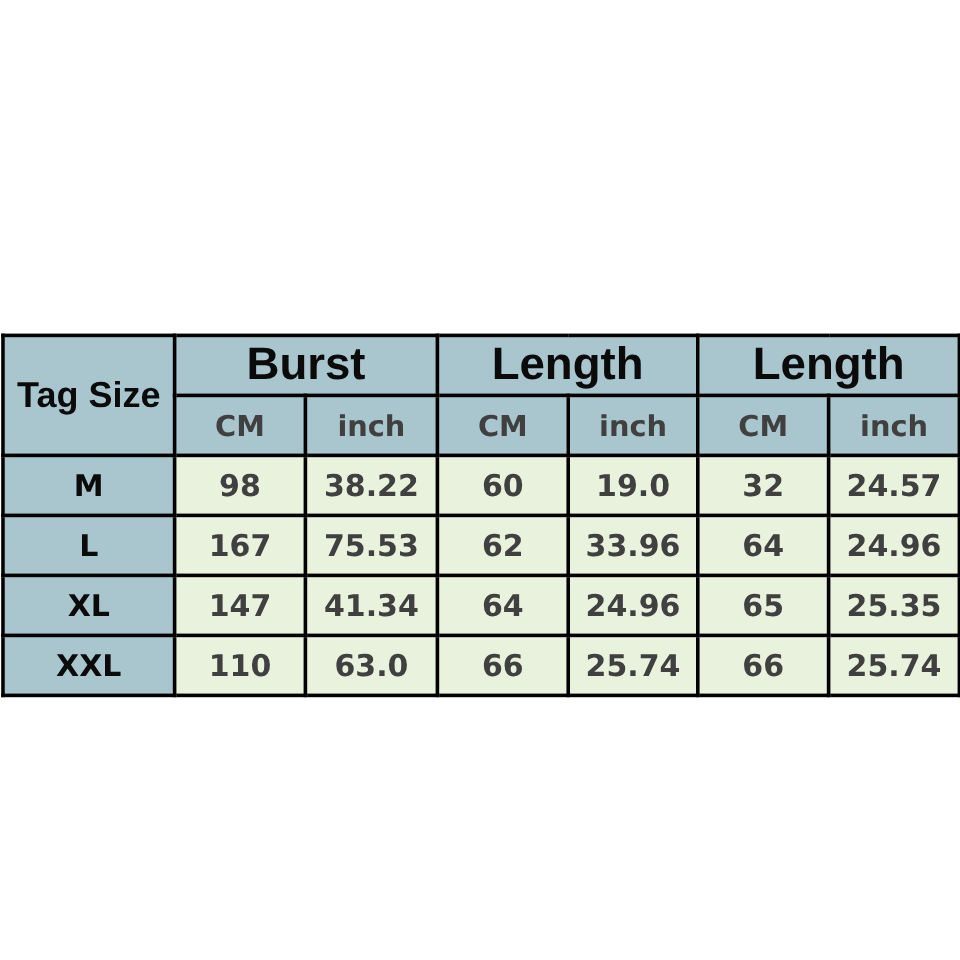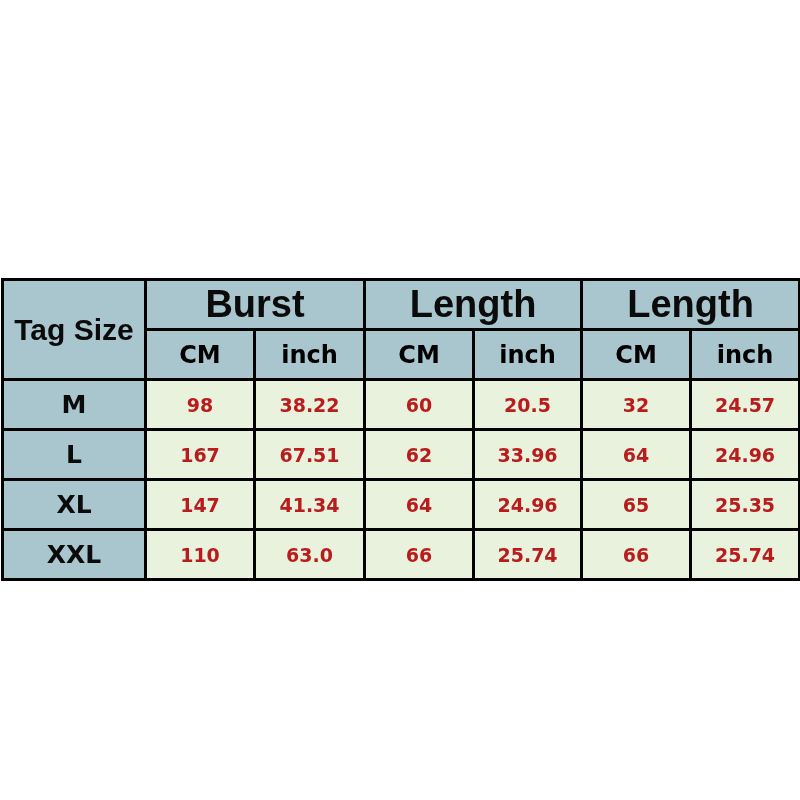--- a/index.html
+++ b/index.html
@@ -58,33 +58,33 @@
   }
   .group-cell {
     font-size: 38px;
     font-weight: bold;
     color: #0b0b0b;
   }
   .unit-cell {
     font-family: "DejaVu Sans", sans-serif;
     font-size: 24px;
     font-weight: bold;
-    color: #000000;
+    color: #404040;
   }
   .size-cell {
     font-family: "DejaVu Sans", sans-serif;
     font-size: 25px;
     font-weight: bold;
     color: #0b0b0b;
   }
   .val-cell {
     font-family: "DejaVu Sans", sans-serif;
-    font-size: 19px;
+    font-size: 25px;
     font-weight: bold;
-    color: #b91c1c;
+    color: #404040;
   }
 </style>
 </head>
 <body>
 
 <div class="canvas">
 
   <table class="size-chart">
     <colgroup>
       <col class="c-tag">
@@ -111,29 +111,29 @@
       <td class="hdr-bg unit-cell">inch</td>
       <td class="hdr-bg unit-cell">CM</td>
       <td class="hdr-bg unit-cell">inch</td>
     </tr>
 
     <tr class="r-data">
       <td class="hdr-bg size-cell">M</td>
       <td class="cell-bg val-cell">98</td>
       <td class="cell-bg val-cell">38.22</td>
       <td class="cell-bg val-cell">60</td>
-      <td class="cell-bg val-cell">20.5</td>
+      <td class="cell-bg val-cell">19.0</td>
       <td class="cell-bg val-cell">32</td>
       <td class="cell-bg val-cell">24.57</td>
     </tr>
 
     <tr class="r-data">
       <td class="hdr-bg size-cell">L</td>
       <td class="cell-bg val-cell">167</td>
-      <td class="cell-bg val-cell">67.51</td>
+      <td class="cell-bg val-cell">75.53</td>
       <td class="cell-bg val-cell">62</td>
       <td class="cell-bg val-cell">33.96</td>
       <td class="cell-bg val-cell">64</td>
       <td class="cell-bg val-cell">24.96</td>
     </tr>
 
     <tr class="r-data">
       <td class="hdr-bg size-cell">XL</td>
       <td class="cell-bg val-cell">147</td>
       <td class="cell-bg val-cell">41.34</td>

